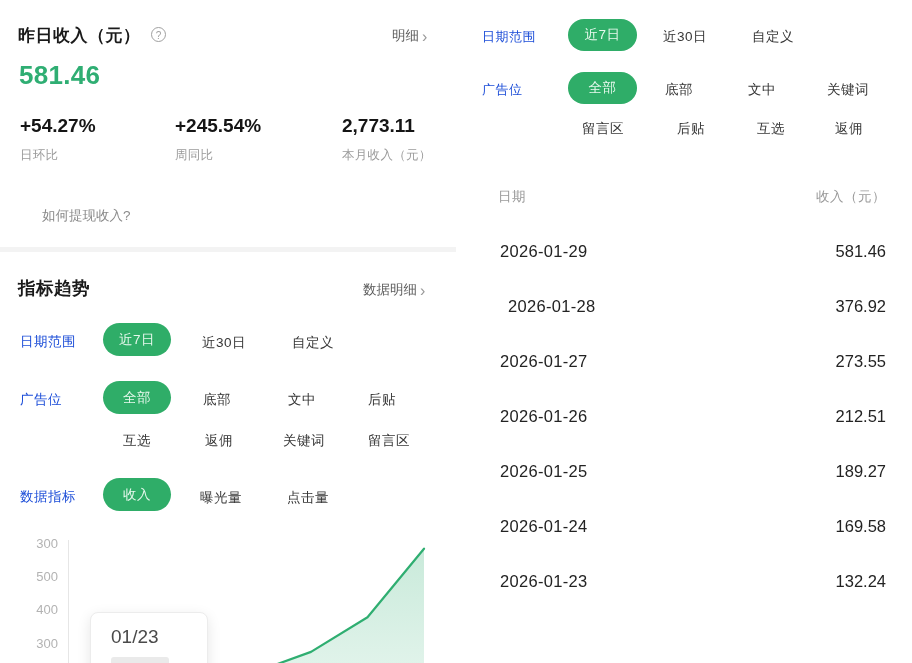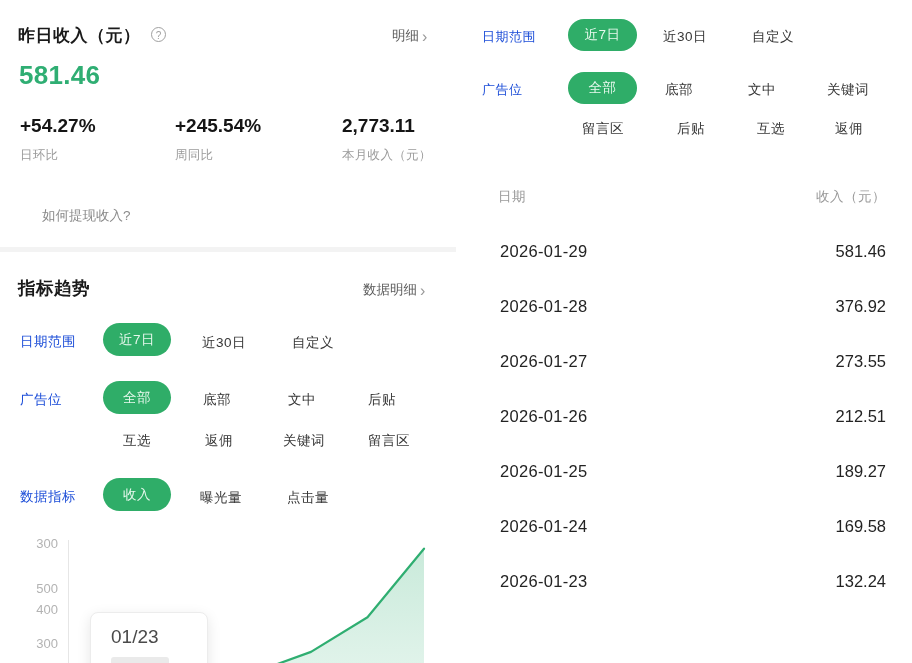--- a/index.html
+++ b/index.html
@@ -92,21 +92,21 @@
     <div class="abs opt" style="left:205px;top:432px;">返佣</div>
     <div class="abs opt" style="left:283px;top:432px;">关键词</div>
     <div class="abs opt" style="left:368px;top:432px;">留言区</div>
 
     <div class="abs flabel" style="left:20px;top:488px;">数据指标</div>
     <div class="abs pill" style="left:103px;top:478px;width:68px;height:33px;">收入</div>
     <div class="abs opt" style="left:200px;top:489px;">曝光量</div>
     <div class="abs opt" style="left:287px;top:489px;">点击量</div>
 
     <div class="abs ytick" style="left:30px;top:536px;">300</div>
-    <div class="abs ytick" style="left:30px;top:569px;margin-top:12px;">500</div>
+    <div class="abs ytick" style="left:30px;top:569px;">500</div>
     <div class="abs ytick" style="left:30px;top:602px;">400</div>
     <div class="abs ytick" style="left:30px;top:636px;">300</div>
     <div class="abs yaxis"></div>
 
     <svg class="abs" id="trend-chart" style="left:0;top:535px;" width="456" height="128" viewBox="0 0 456 128">
       <defs>
         <linearGradient id="areaGrad" x1="0" y1="0" x2="0" y2="1">
           <stop offset="0" stop-color="#2fae71" stop-opacity="0.26"></stop>
           <stop offset="1" stop-color="#2fae71" stop-opacity="0.08"></stop>
         </linearGradient>
@@ -136,21 +136,21 @@
     <div class="abs opt" style="left:126px;top:120px;">留言区</div>
     <div class="abs opt" style="left:221px;top:120px;">后贴</div>
     <div class="abs opt" style="left:301px;top:120px;">互选</div>
     <div class="abs opt" style="left:379px;top:120px;">返佣</div>
 
     <div class="abs th" style="left:42px;top:188px;">日期</div>
     <div class="abs th" style="right:26px;top:188px;">收入（元）</div>
 
     <div class="abs td-date" style="left:44px;top:242px;">2026-01-29</div>
     <div class="abs td-val" style="right:26px;top:242px;">581.46</div>
-    <div class="abs td-date" style="left:44px;top:297px;">2026-01-28</div>
+    <div class="abs td-date" style="left:52px;top:297px;">2026-01-28</div>
     <div class="abs td-val" style="right:26px;top:297px;">376.92</div>
     <div class="abs td-date" style="left:44px;top:352px;">2026-01-27</div>
     <div class="abs td-val" style="right:26px;top:352px;">273.55</div>
     <div class="abs td-date" style="left:44px;top:407px;">2026-01-26</div>
     <div class="abs td-val" style="right:26px;top:407px;">212.51</div>
     <div class="abs td-date" style="left:44px;top:462px;">2026-01-25</div>
     <div class="abs td-val" style="right:26px;top:462px;">189.27</div>
     <div class="abs td-date" style="left:44px;top:517px;">2026-01-24</div>
     <div class="abs td-val" style="right:26px;top:517px;">169.58</div>
     <div class="abs td-date" style="left:44px;top:572px;">2026-01-23</div>

